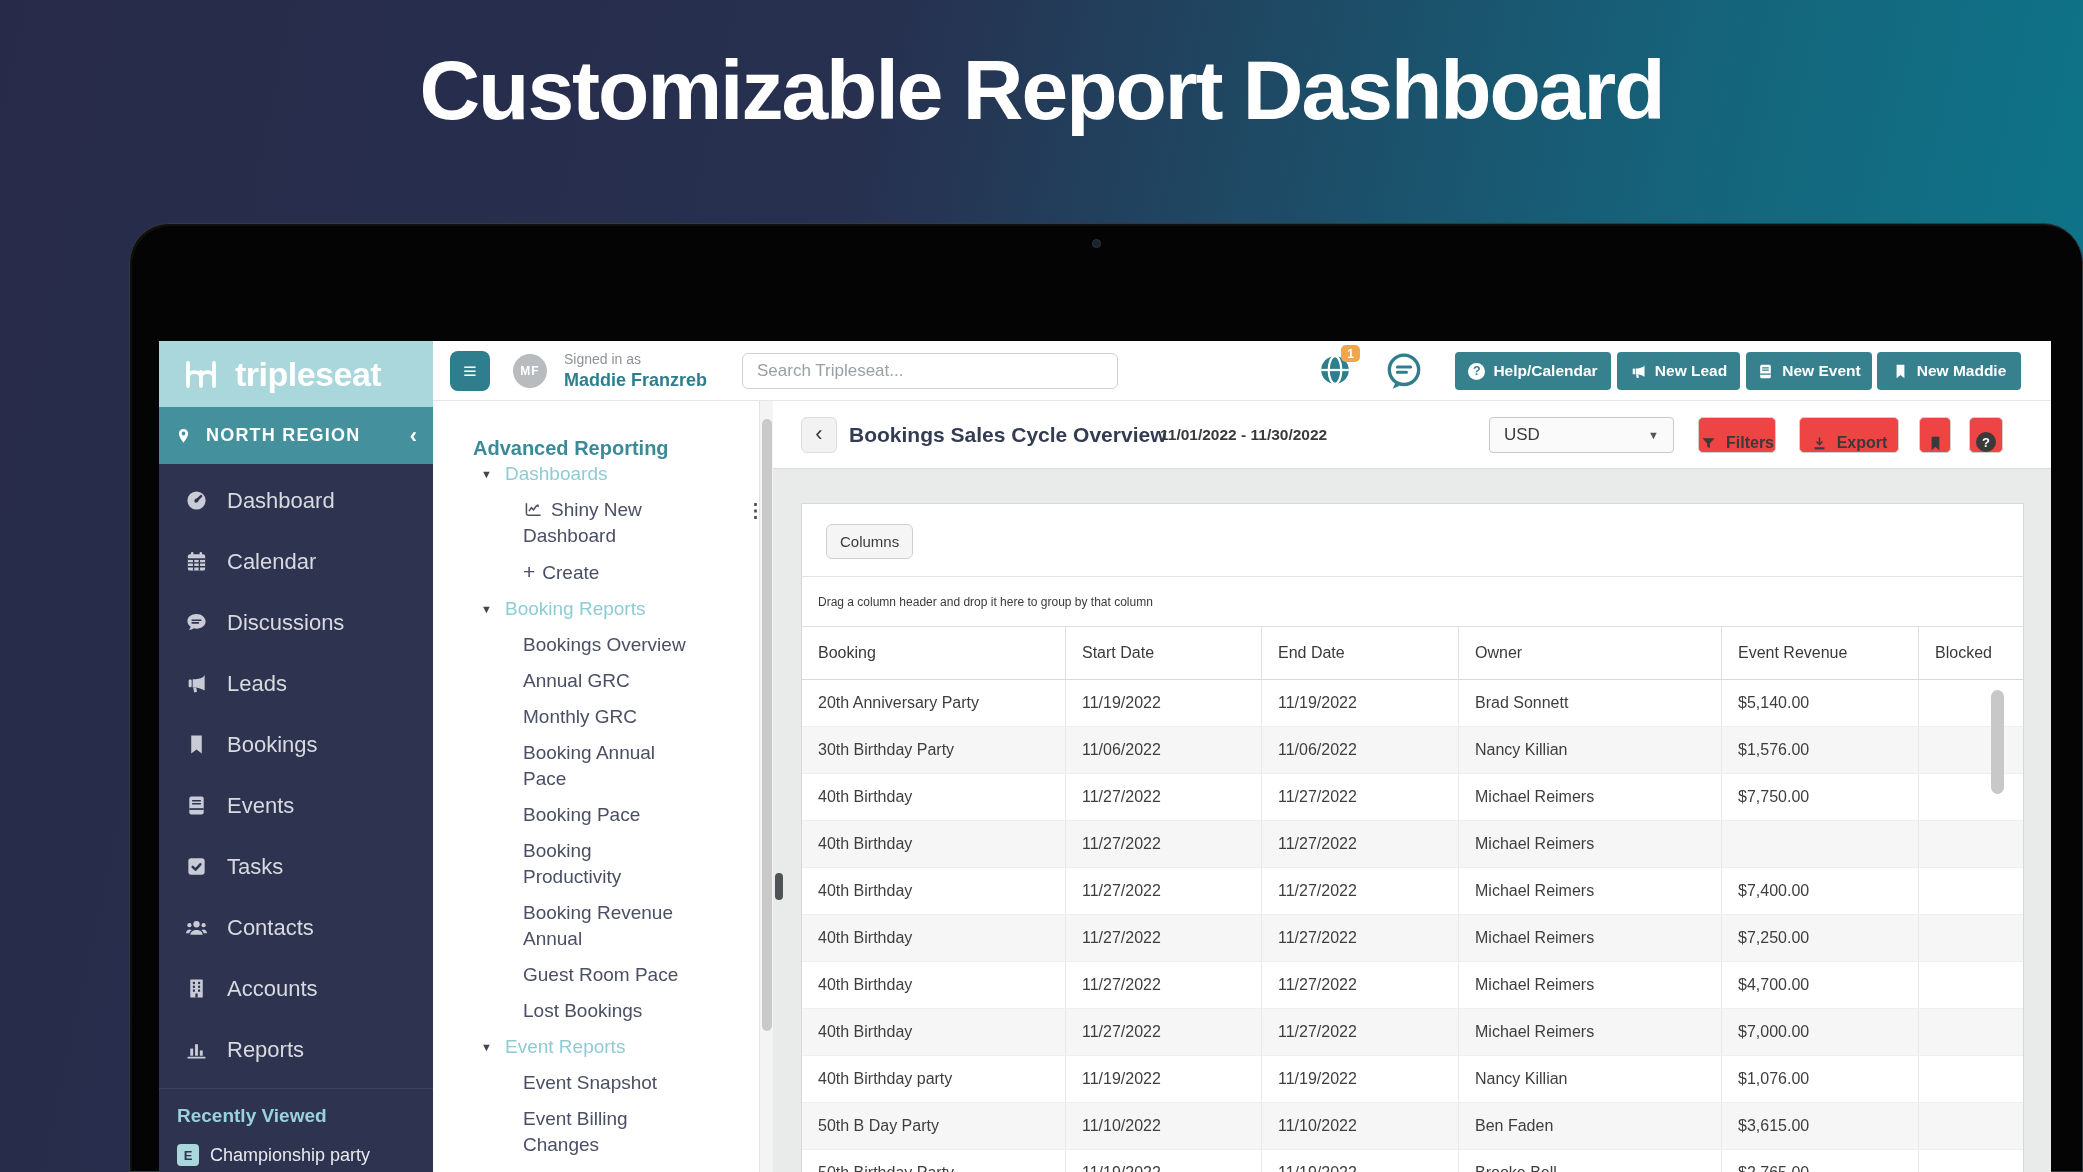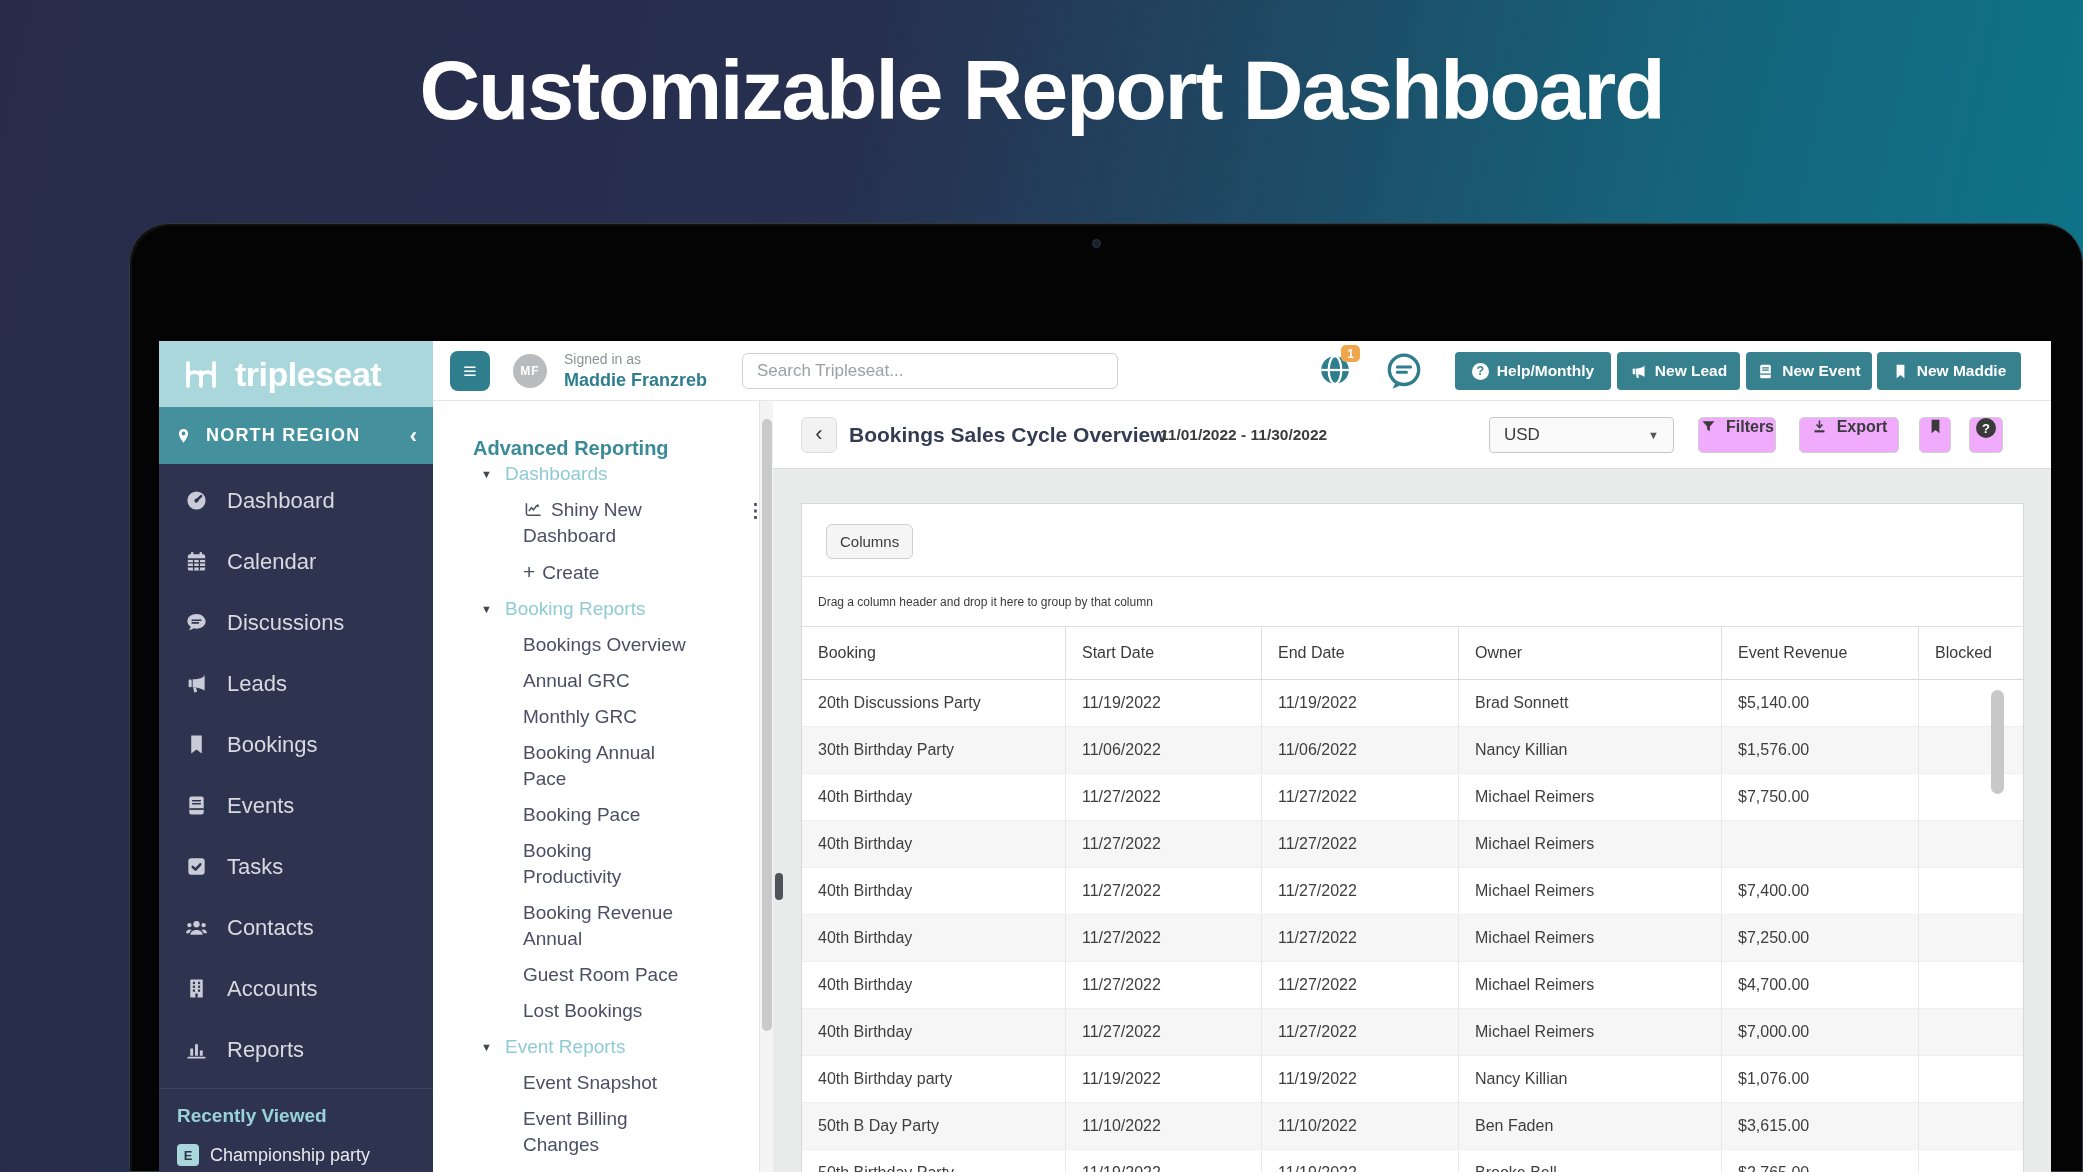--- a/index.html
+++ b/index.html
@@ -95,22 +95,22 @@
   
   .report-header { position:absolute; left:614px; top:60px; width:1278px; height:68px; background:#fff;
     border-bottom:1px solid #dcdcdc; }
   .back-btn { position:absolute; left:28px; top:16px; width:36px; height:36px; background:#f2f2f2;
     border:1px solid #ddd; border-radius:6px; color:#3a3a3a; font-size:22px; display:flex; align-items:center;
     justify-content:center; cursor:pointer; padding-bottom:3px; }
   .report-title { position:absolute; left:76px; top:0; height:68px; display:flex; align-items:center;
     color:#333C52; font-size:21px; font-weight:700; }
   .report-dates { position:absolute; left:387px; top:0; height:68px; display:flex; align-items:center;
     color:#3B3B3B; font-size:15.5px; font-weight:600; }
-  .lightbtn { position:absolute; top:16px; height:36px; background:#f0abfc; border:1px solid #cfcfcf;
-    border-radius:5px; color:#3a3a3a; font-size:16px; font-weight:600; display:flex; align-items:flex-start;
+  .lightbtn { position:absolute; top:16px; height:36px; background:#ef4444; border:1px solid #cfcfcf;
+    border-radius:5px; color:#3a3a3a; font-size:16px; font-weight:600; display:flex; align-items:flex-end;
     justify-content:center; gap:9px; cursor:pointer; }
   .lightbtn svg { width:17px; height:17px; }
   .currency-select { position:absolute; left:716px; top:16px; width:185px; height:36px; background:#fafafa;
     border:1px solid #c9c9c9; border-radius:4px; display:flex; align-items:center; padding:0 14px;
     color:#3a3a3a; font-size:17px; cursor:pointer; }
   .currency-caret { margin-left:auto; font-size:11px; color:#555; }
   #btn-filters { left:925px; width:78px; }
   #btn-export { left:1026px; width:100px; }
   #btn-bookmark { left:1146px; width:32px; }
   #btn-qmark { left:1196px; width:34px; }
@@ -317,21 +317,21 @@
         </div>
         <div class="chat-wrap">
           <svg viewBox="0 0 24 24">
               <circle cx="12" cy="11.3" r="8.8" fill="none" stroke="#2E7E8E" stroke-width="2"></circle>
               <path d="M8 9.6h8M8 12.8h5.5" stroke="#2E7E8E" stroke-width="1.8" stroke-linecap="round"></path>
               <path d="M6.8 19.2L5.2 22.6l4.2-1.8z" fill="#2E7E8E"></path>
             </svg>
         </div>
         <div class="tealbtn" id="btn-help">
           <span class="help-dot">?</span>
-          <span>Help/Monthly</span>
+          <span>Help/Calendar</span>
         </div>
         <div class="tealbtn" id="btn-lead">
           <svg viewBox="0 0 24 24" fill="#fff">
               <path d="M20.5 3.2v16.2l-1.5-.8c-3.4-1.9-6.9-2.4-10-2.4H8V7.6h1c3.1 0 6.6-.5 10-2.4z"></path>
               <rect x="3.8" y="7.8" width="3.2" height="8.2" rx="1.2"></rect>
               <path d="M8.6 16.4l1 4.9 3-.6-1-4.5z"></path>
             </svg>
           <span>New Lead</span>
         </div>
         <div class="tealbtn" id="btn-event">
@@ -441,21 +441,21 @@
           <div class="t-cell c0">Booking</div>
           <div class="t-cell c1">Start Date</div>
           <div class="t-cell c2">End Date</div>
           <div class="t-cell c3">Owner</div>
           <div class="t-cell c4">Event Revenue</div>
           <div class="t-cell c5">Blocked</div>
         </div>
 
         <div class="t-body">
           <div class="t-row">
-            <div class="t-cell c0">20th Discussions Party</div>
+            <div class="t-cell c0">20th Anniversary Party</div>
               <div class="t-cell c1">11/19/2022</div>
               <div class="t-cell c2">11/19/2022</div>
               <div class="t-cell c3">Brad Sonnett</div>
               <div class="t-cell c4">$5,140.00</div>
               <div class="t-cell c5"></div>
           </div>
           <div class="t-row">
             <div class="t-cell c0">30th Birthday Party</div>
               <div class="t-cell c1">11/06/2022</div>
               <div class="t-cell c2">11/06/2022</div>

